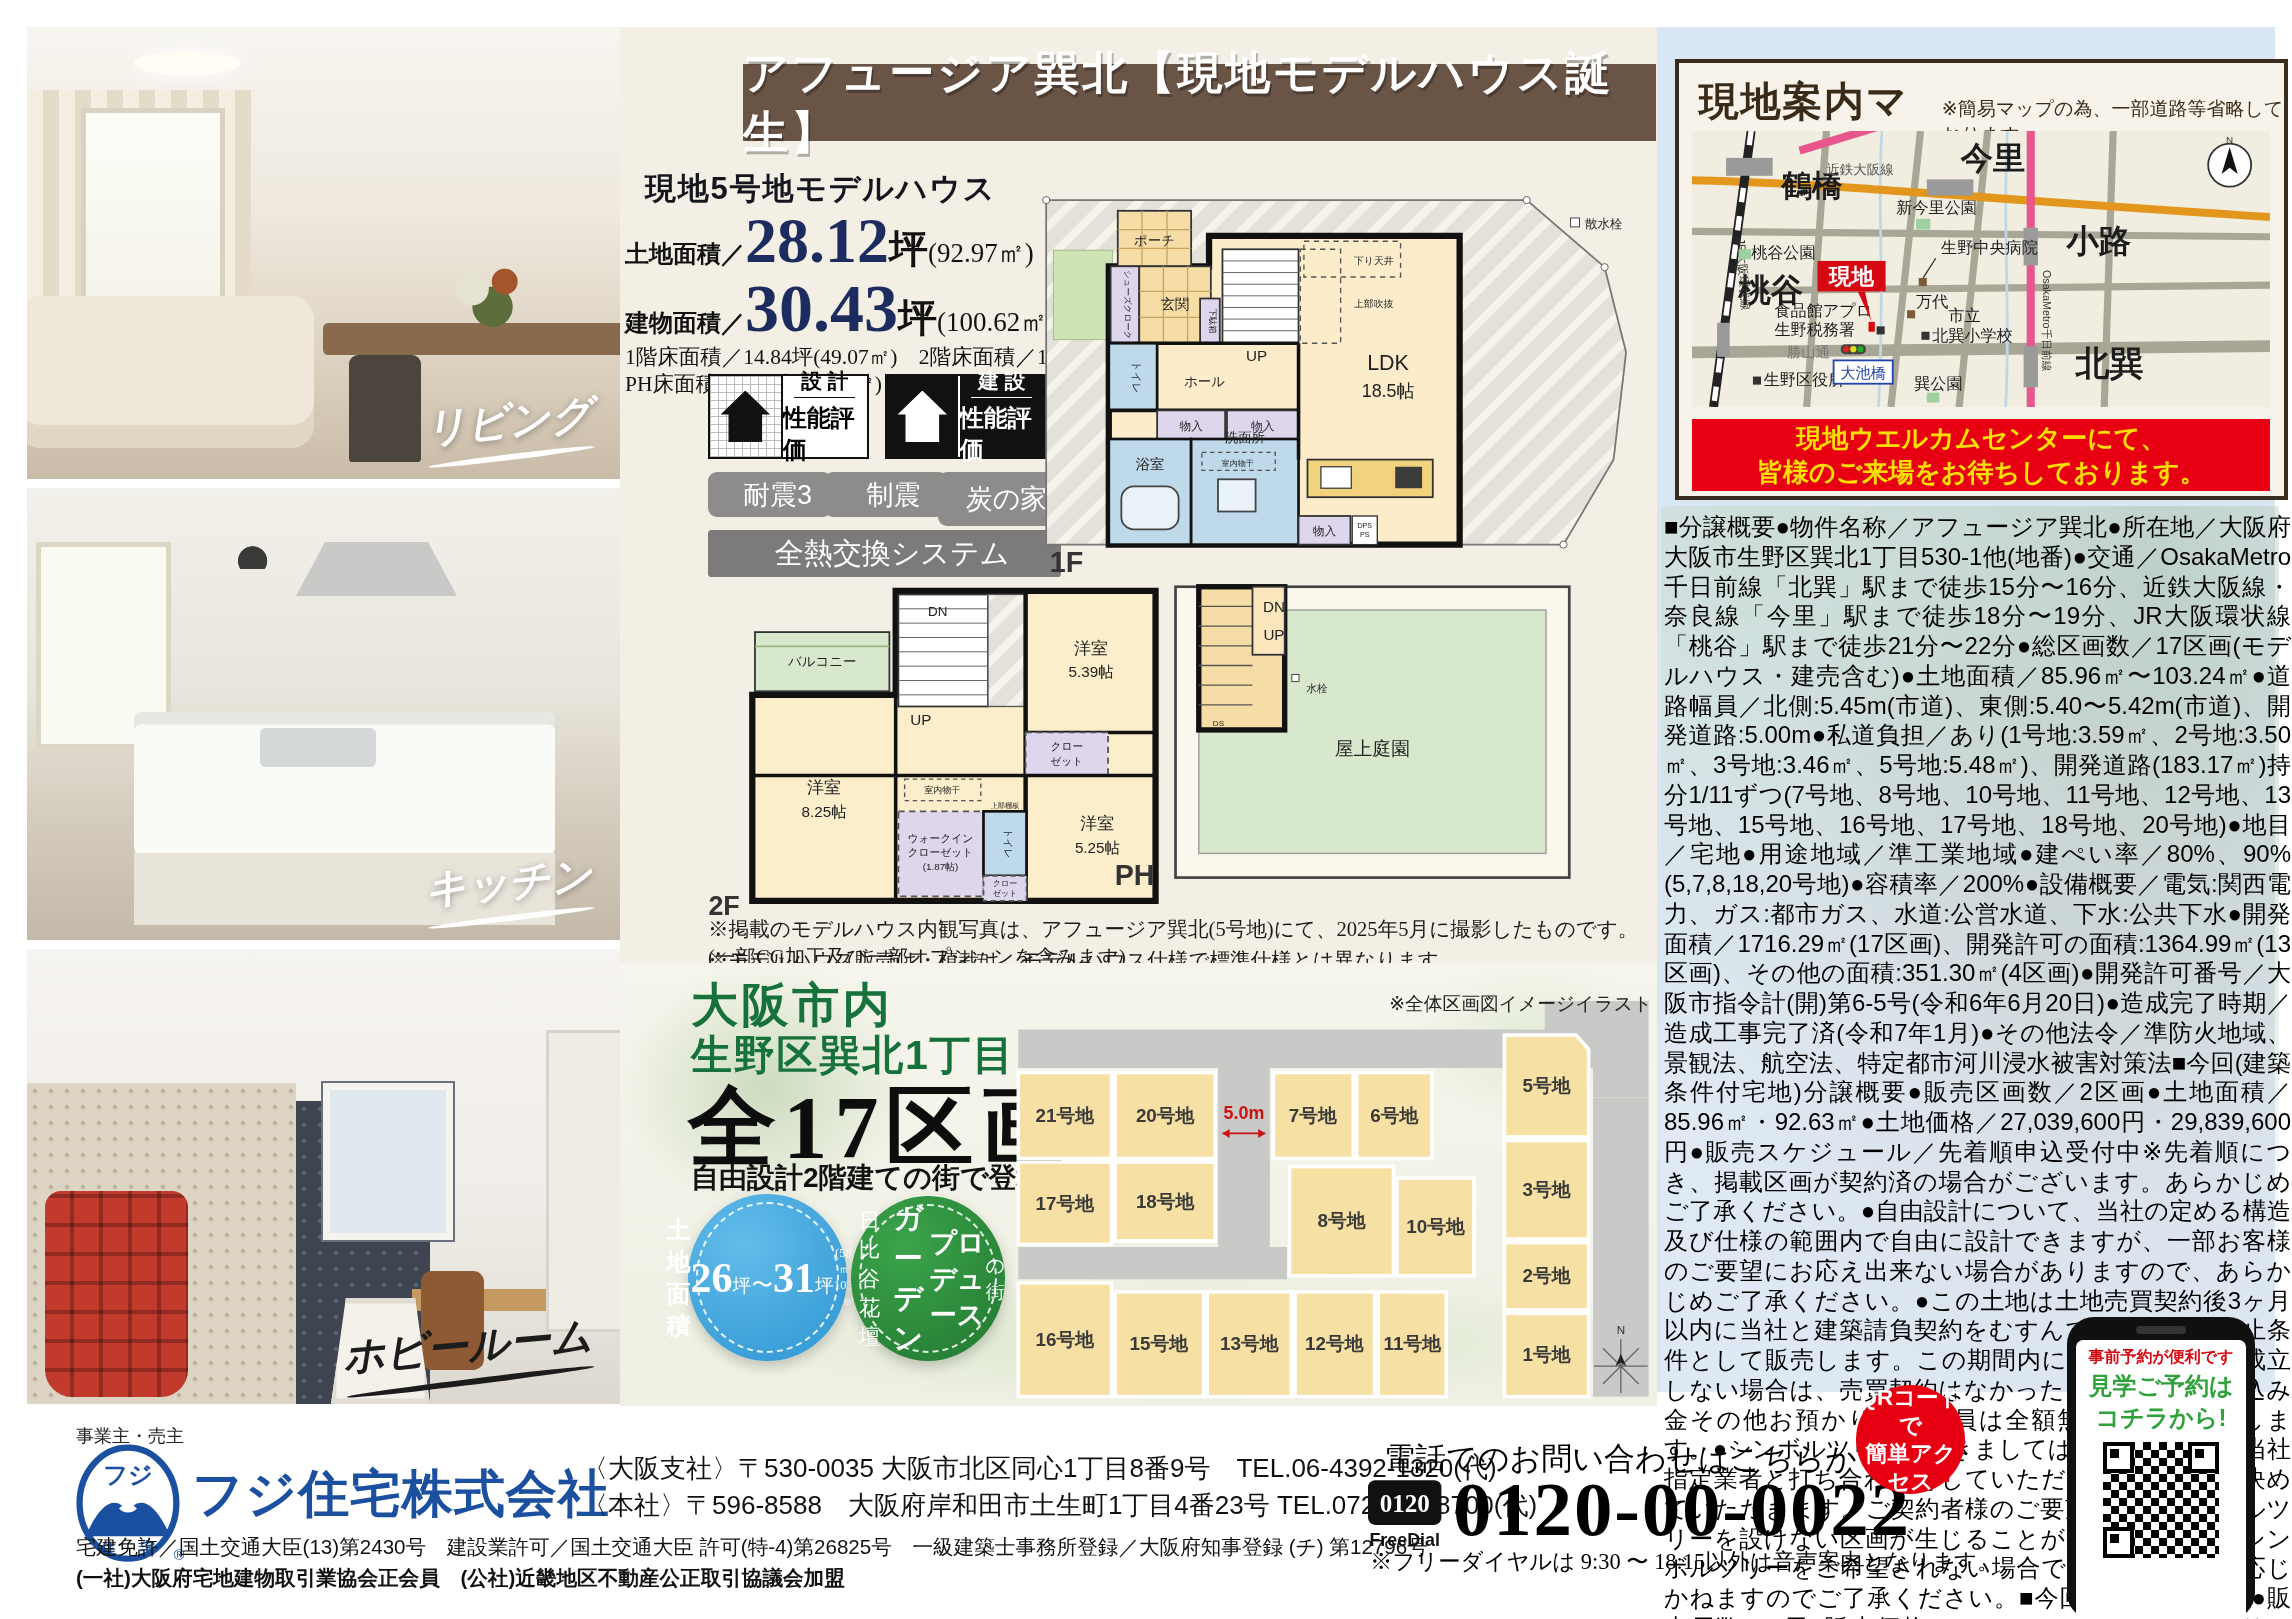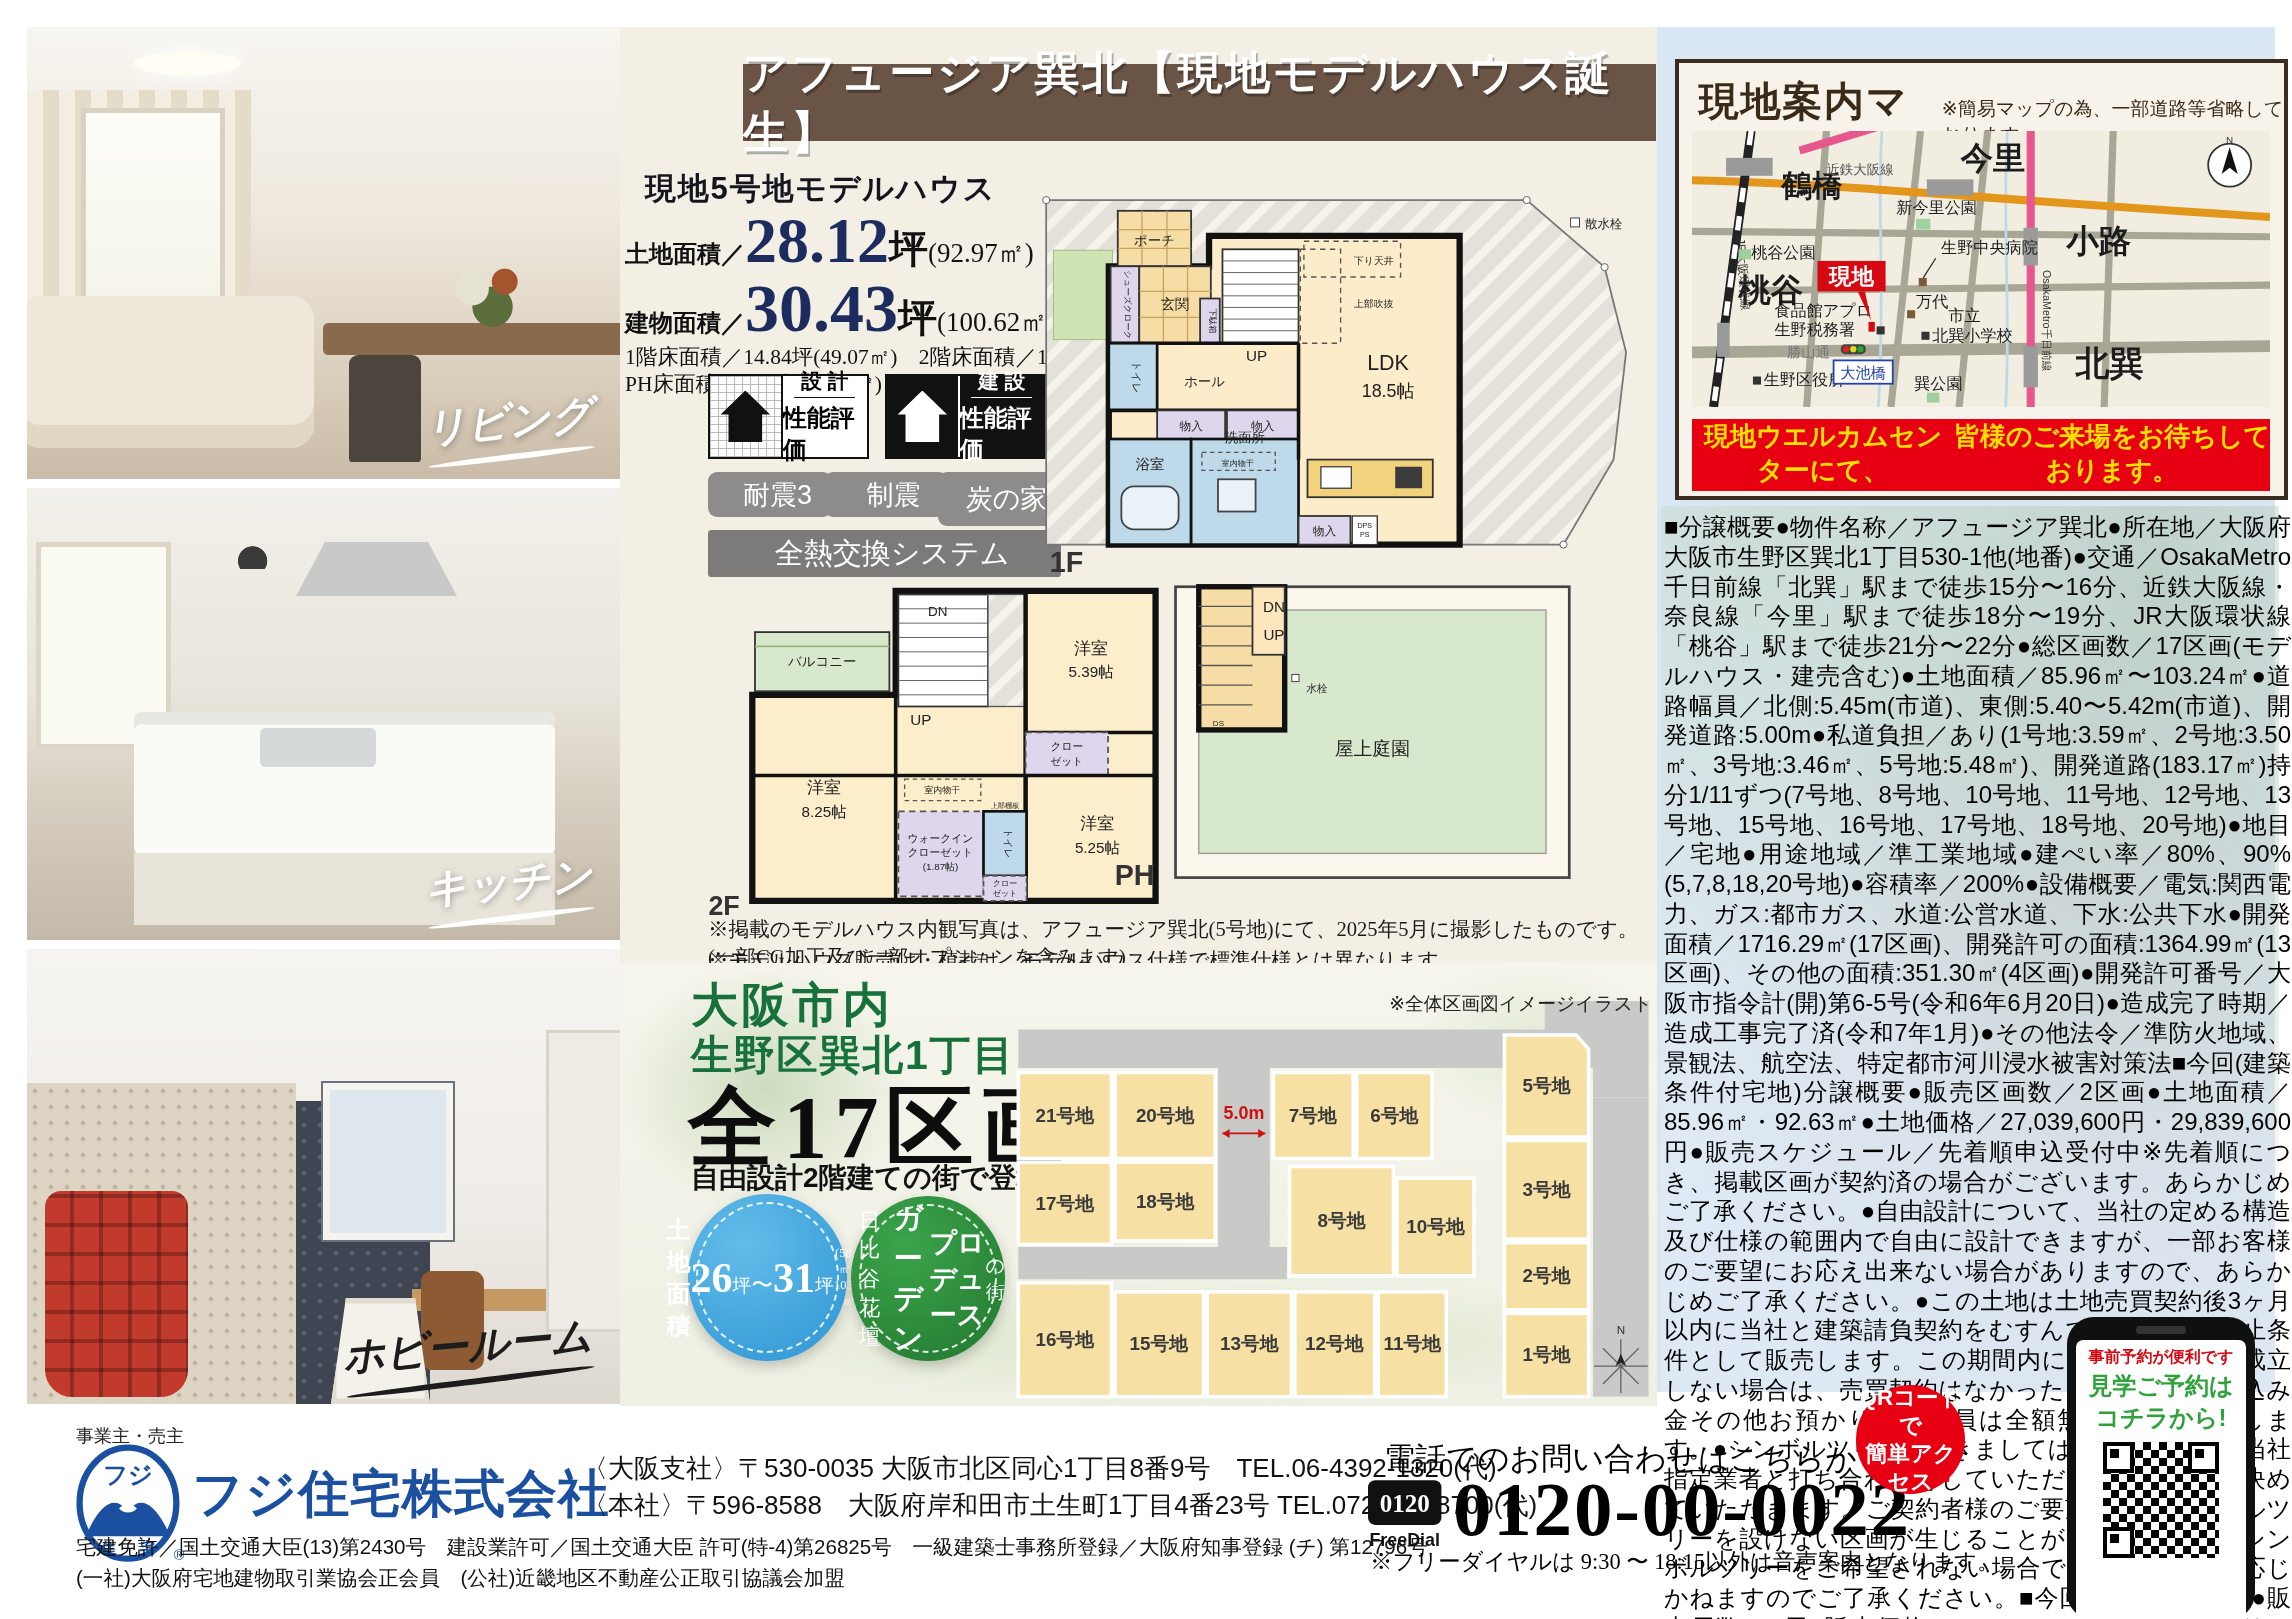--- a/index.html
+++ b/index.html
@@ -453,21 +453,21 @@
     <g>
       <rect x="158" y="256" width="66" height="26" fill="#fff" stroke="#2244aa" stroke-width="2"></rect>
       <text x="191" y="276" font-size="17" fill="#2244aa" text-anchor="middle">大池橋</text>
     </g>
     <g>
       <circle cx="600" cy="38" r="24" fill="#fff" stroke="#333" stroke-width="2"></circle>
       <path d="M600,18 L591,48 L600,41 L609,48 Z" fill="#111"></path>
       <text x="600" y="13" font-size="11" fill="#333" text-anchor="middle">N</text>
     </g>
   </svg>
-  <div class="redbox" style="left:13.4px;top:356px;width:578px;height:72px;display:flex;justify-content:center;font-size:26px;line-height:34px;">
+  <div class="redbox" style="left:13.4px;top:356px;width:578px;height:72px;display:flex;flex-direction:column;justify-content:center;font-size:26px;line-height:34px;">
     <span>現地ウエルカムセンターにて、</span>
     <span>皆様のご来場をお待ちしております。</span>
   </div>
 </div>
 
 <div class="overview">■分譲概要●物件名称／アフュージア巽北●所在地／大阪府大阪市生野区巽北1丁目530-1他(地番)●交通／OsakaMetro千日前線「北巽」駅まで徒歩15分〜16分、近鉄大阪線・奈良線「今里」駅まで徒歩18分〜19分、JR大阪環状線「桃谷」駅まで徒歩21分〜22分●総区画数／17区画(モデルハウス・建売含む)●土地面積／85.96㎡〜103.24㎡●道路幅員／北側:5.45m(市道)、東側:5.40〜5.42m(市道)、開発道路:5.00m●私道負担／あり(1号地:3.59㎡、2号地:3.50㎡、3号地:3.46㎡、5号地:5.48㎡)、開発道路(183.17㎡)持分1/11ずつ(7号地、8号地、10号地、11号地、12号地、13号地、15号地、16号地、17号地、18号地、20号地)●地目／宅地●用途地域／準工業地域●建ぺい率／80%、90%(5,7,8,18,20号地)●容積率／200%●設備概要／電気:関西電力、ガス:都市ガス、水道:公営水道、下水:公共下水●開発面積／1716.29㎡(17区画)、開発許可の面積:1364.99㎡(13区画)、その他の面積:351.30㎡(4区画)●開発許可番号／大阪市指令計(開)第6-5号(令和6年6月20日)●造成完了時期／造成工事完了済(令和7年1月)●その他法令／準防火地域、景観法、航空法、特定都市河川浸水被害対策法■今回(建築条件付宅地)分譲概要●販売区画数／2区画●土地面積／85.96㎡・92.63㎡●土地価格／27,039,600円・29,839,600円●販売スケジュール／先着順申込受付中※先着順につき、掲載区画が契約済の場合がございます。あらかじめご了承ください。●自由設計について、当社の定める構造及び仕様の範囲内で自由に設計できますが、一部お客様のご要望にお応え出来ない場合がありますので、あらかじめご了承ください。●この土地は土地売買契約後3ヶ月以内に当社と建築請負契約をむすんで頂くことを停止条件として販売します。この期間内に建築請負契約が成立しない場合は、売買契約はなかったことになり申し込み金その他お預かりした金員は全額無条件にて返還します。●シンボルツリーにつきましては、お引渡し後に当社指定業者と打ち合わせをしていただき、植栽箇所を決めていただきます。ご契約者様のご要望によりシンボルツリーを設けない区画が生じることがあります。尚、シンボルツリーをご希望されない場合でも、返金等には応じかねますのでご了承ください。■今回(建売)分譲概要●販売戸数／1戸●販売価格／48,200,000円(税込)●間取り／3LDK●建物面積／98.96㎡●土地面積／94.98㎡●建築確認番号／第トラスト25-0737号(令和7年8月6日)●販売スケジュール／2025年12月上旬●建築年月／2026年1月完成予定●入居時期／2026年4月●構造・規模／木造2階建て■今回(建売)分譲概要●販売戸数／1戸●販売価格／48,900,000円(税込)●間取り／3LDK●建物面積／92.97㎡●土地面積／88.90㎡●建築確認番号／第トラスト25-0738号(令和7年8月6日)●販売スケジュール／先着順申込受付中※先着順につき、掲載区画が契約済の場合がございます。あらかじめご了承ください。●建築年月／2026年1月完成予定●入居時期／2026年4月●構造・規模／木造2階建て【共通概要】●モデルハウス販売は、現状有姿となります。現地にて、付帯設備・家具等を係員にお問い合わせ、お確かめ下さい。家電・家具等は商品購入時の保証となります。あらかじめご了承下さい。●売主／フジ住宅株式会社●諸費用／自治会費、登記費用、並びに住宅ローンご利用の方は利用するローンの規定と利用形態に応じた保証料・事務手数料及び火災保険料等が必要になります。●掲載の徒歩所要分数は、物件を起点として1分80mで計算しております。●取引条件有効期限／2025年12月末日※当資料は2025年12月2日現在のものです。※最新の情報はホームページ等にてご確認ください。</div>
 
 <div class="abs" style="left:76px;top:1424px;font-size:18px;color:#222;">事業主・売主</div>
 
 <svg class="abs" style="left:76px;top:1444px;" width="112" height="121" viewBox="0 0 125 135">
@@ -478,21 +478,21 @@
   <text x="36" y="122" font-size="17" font-weight="bold" fill="#1b4fa0" text-anchor="middle">住</text>
   <text x="80" y="122" font-size="17" font-weight="bold" fill="#1b4fa0" text-anchor="middle">宅</text>
   <text x="115" y="130" font-size="16" fill="#1b4fa0" text-anchor="middle">®</text>
 </svg>
 
 <div class="abs" style="left:192px;top:1460px;font-size:51px;font-weight:800;color:#1b4fa0;letter-spacing:0.9px;">フジ住宅株式会社</div>
 
 <div class="abs" style="left:582px;top:1451px;font-size:26px;color:#111;">〈大阪支社〉〒530-0035 大阪市北区同心1丁目8番9号　TEL.06-4392-1320(代)</div>
 <div class="abs" style="left:582px;top:1488px;font-size:26px;color:#111;">〈本社〉〒596-8588　大阪府岸和田市土生町1丁目4番23号  TEL.072-437-8700(代)</div>
 <div class="abs" style="left:76px;top:1533px;font-size:20.6px;color:#111;">宅建免許／国土交通大臣(13)第2430号　建設業許可／国土交通大臣 許可(特-4)第26825号　一級建築士事務所登録／大阪府知事登録 (チ) 第12796号</div>
-<div class="abs" style="left:76px;top:1564px;font-size:20.6px;color:#111;">(一社)大阪府宅地建物取引業協会正会員　(公社)近畿地区不動産公正取引協議会加盟</div>
+<div class="abs" style="left:76px;top:1564px;font-size:20.6px;color:#111;font-weight:bold;">(一社)大阪府宅地建物取引業協会正会員　(公社)近畿地区不動産公正取引協議会加盟</div>
 
 <div class="abs serif" style="left:1384px;top:1438px;font-size:31px;color:#000;">電話でのお問い合わせはこちらから</div>
 
 <svg class="abs" style="left:1368px;top:1480px;" width="77" height="72" viewBox="0 0 86 80">
   <rect x="0" y="0" width="82" height="50" rx="8" fill="#111"></rect>
   <text x="41" y="36" font-size="28" font-weight="bold" fill="#fff" text-anchor="middle" class="sf">0120</text>
   <text x="41" y="74" font-size="20" font-weight="bold" fill="#111" text-anchor="middle">FreeDial</text>
 </svg>
 
 <div class="abs serif" style="left:1453px;top:1465px;font-size:77px;font-weight:700;color:#000;letter-spacing:1.8px;">0120-00-0022</div>

